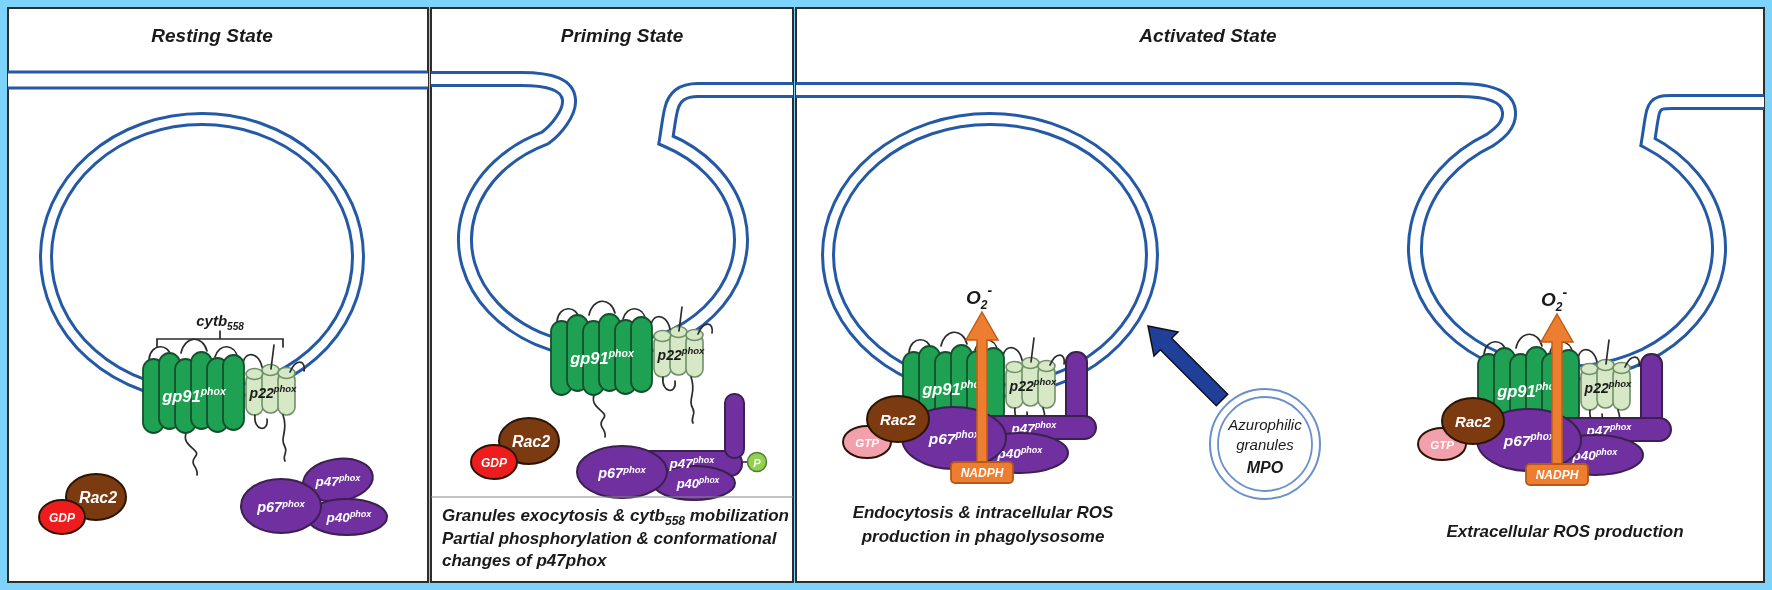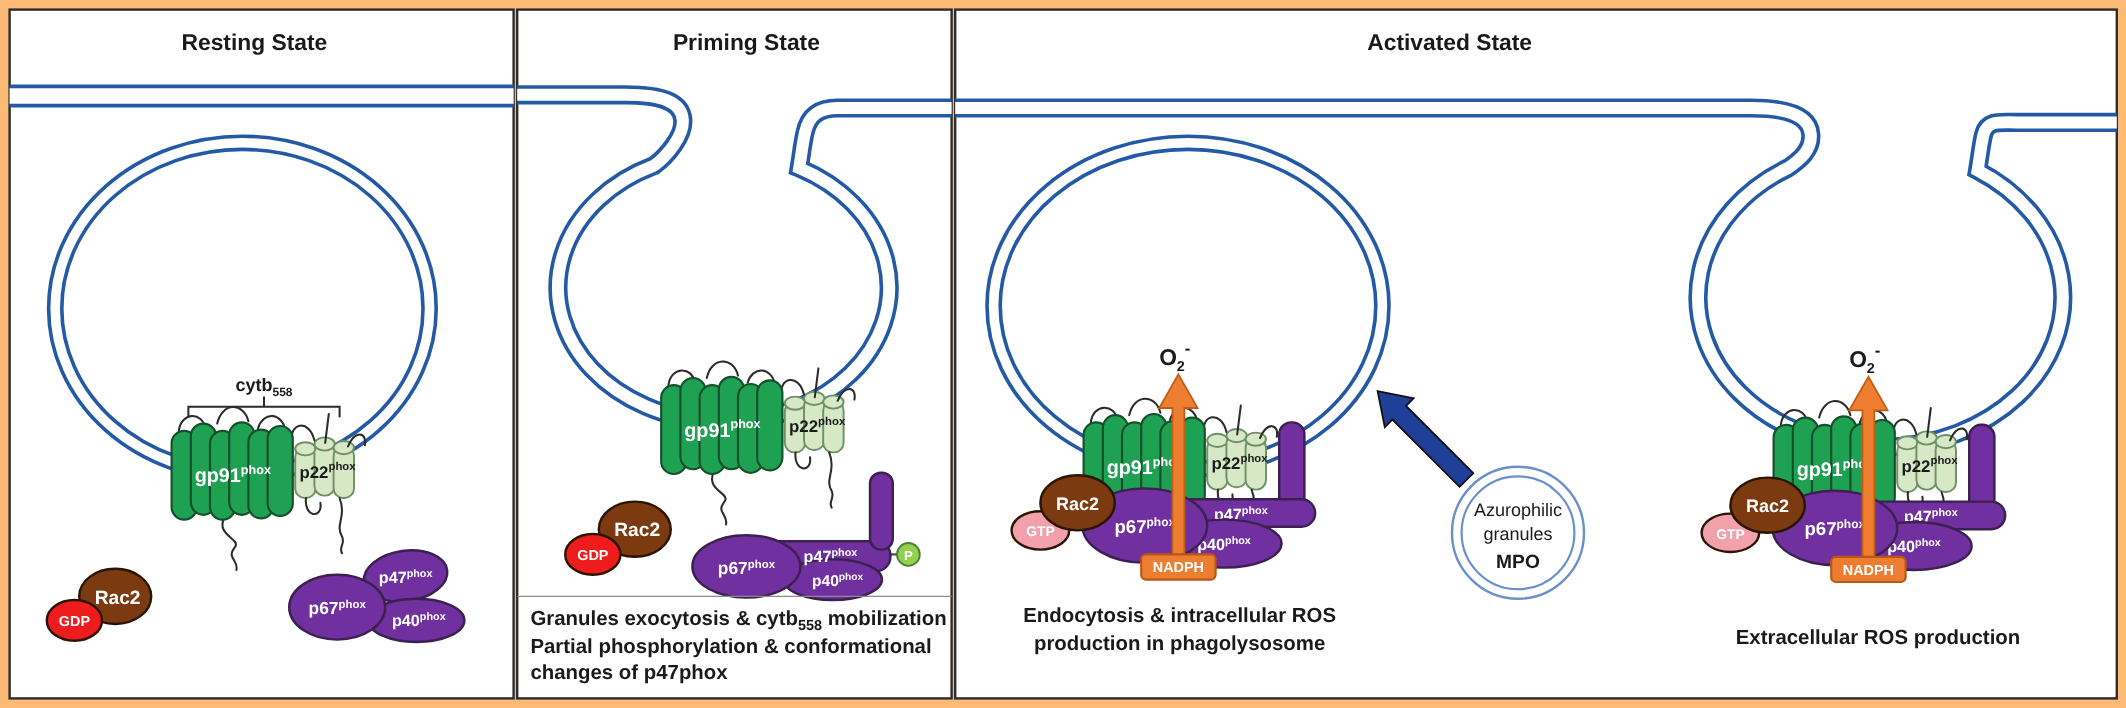--- a/index.html
+++ b/index.html
@@ -1,16 +1,16 @@
 <!DOCTYPE html>
 <html><head>
 <meta charset="utf-8">
 <style>
   html,body{margin:0;padding:0;background:#fff;}
-  .stage{position:relative;width:1772px;height:590px;background:#fdba74;overflow:hidden;}
+  .stage{position:relative;width:1772px;height:590px;background:#7dd3fc;overflow:hidden;font-style:italic;}
   svg{display:block;}
   text{font-family:"Liberation Sans","DejaVu Sans",sans-serif;fill:#1a1a1a;}
   .title{font-size:19px;font-weight:bold;}
   .caption{font-size:17px;font-weight:bold;}
   .wlab{fill:#ffffff;font-weight:600;}
   .blab{fill:#1a1a1a;font-weight:600;}
   .mem{fill:none;}
   .memw{fill:none;stroke:#ffffff;}
   .sq{fill:none;stroke:#2b2b2b;stroke-width:1.7;stroke-linecap:round;}
   .panel{fill:#ffffff;stroke:#2d2d2d;stroke-width:2;}

